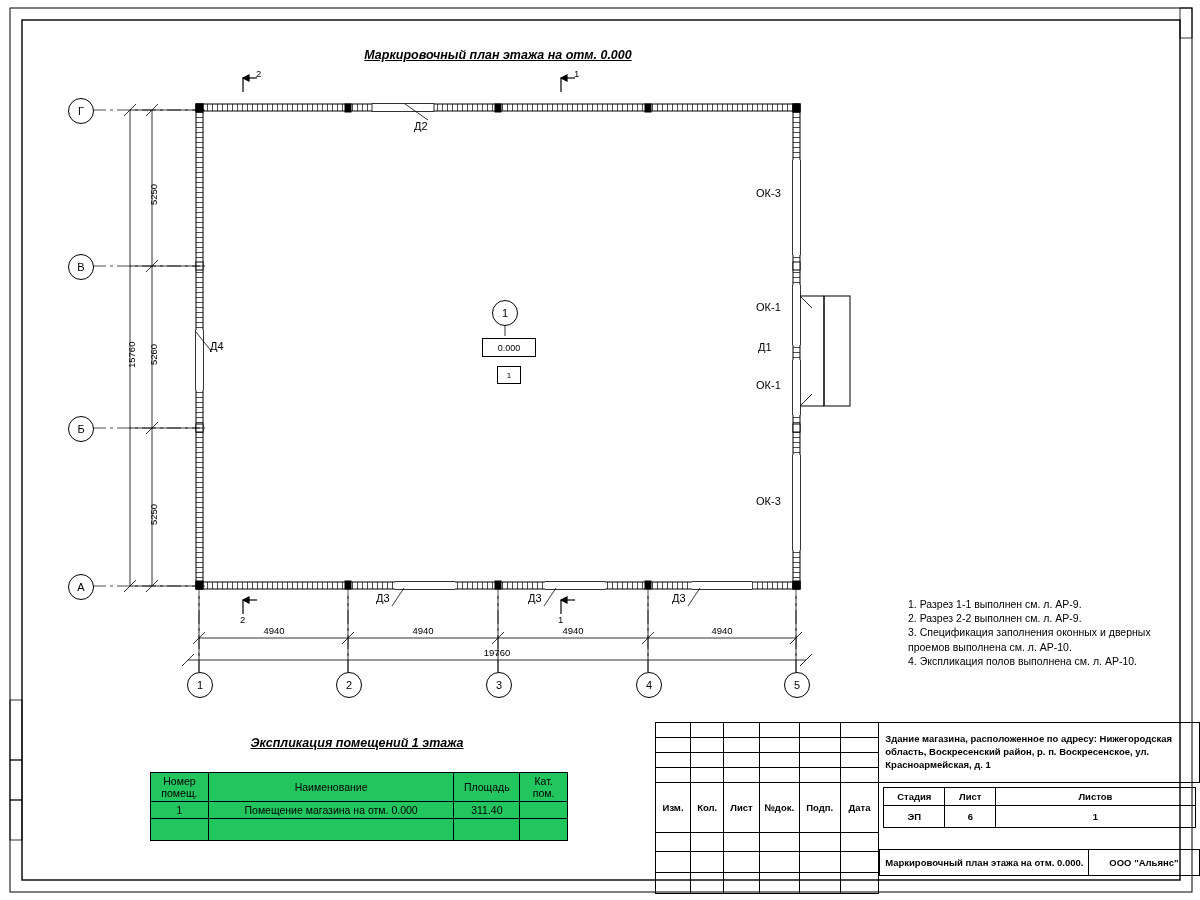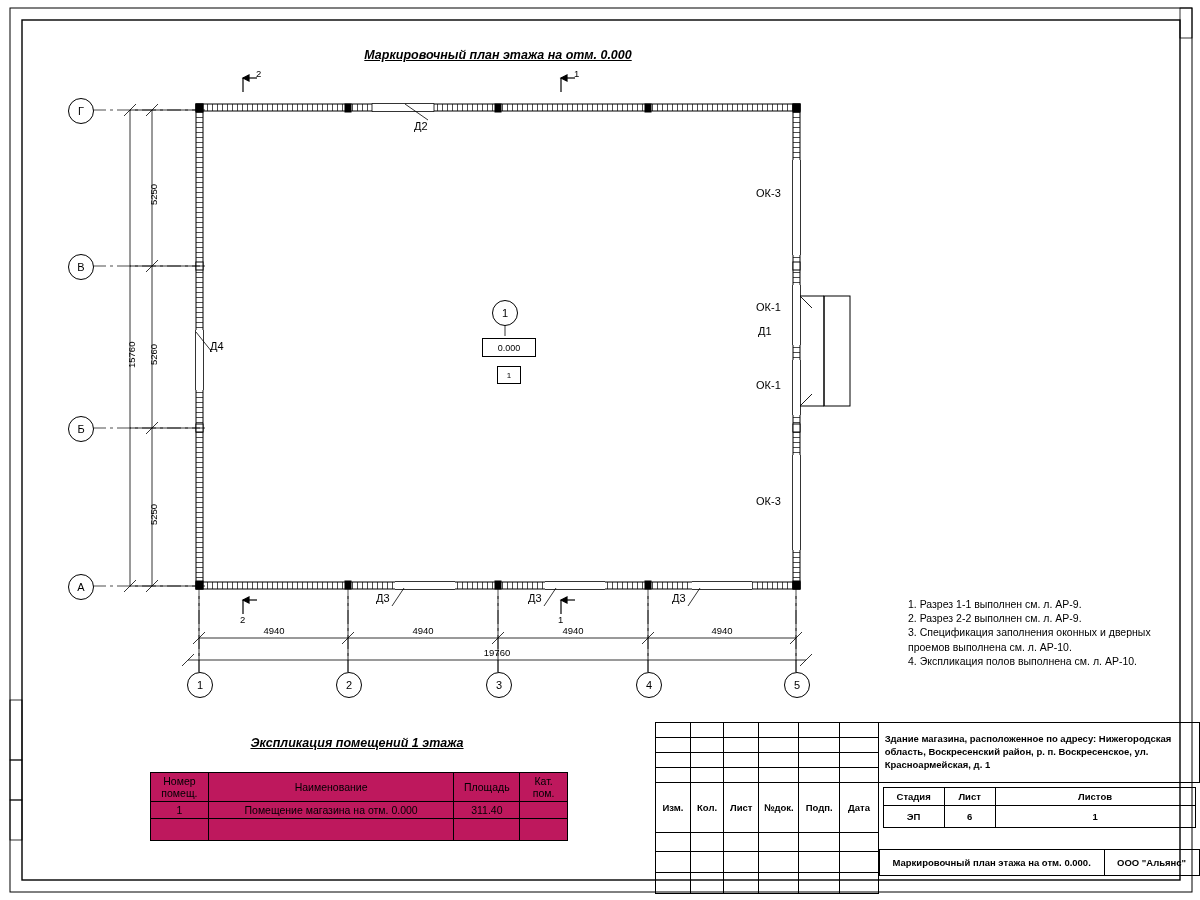--- a/index.html
+++ b/index.html
@@ -55,21 +55,21 @@
     position: absolute;
     font-size: 10.5px;
     line-height: 1.35;
     margin-left: 33px;
   }
   
   table.grid {
     position: absolute;
     border-collapse: collapse;
     font-size: 10.5px;
-    background: #be185d;
+    background: #22c55e;
   }
   table.grid td, table.grid th {
     border: 1px solid #000;
     padding: 2px 3px;
     font-weight: normal;
     text-align: center;
     vertical-align: middle;
   }
   .blankrow td { height: 17px; }
 
@@ -289,21 +289,21 @@
   <div class="t small cen" style="left:722px; top:625px;">4940</div>
   <div class="t small cen" style="left:497px; top:647px;">19760</div>
 
   <div class="t small" style="left:256px; top:68px;">2</div>
   <div class="t small" style="left:574px; top:68px;">1</div>
   <div class="t small" style="left:240px; top:614px;">2</div>
   <div class="t small" style="left:558px; top:614px;">1</div>
 
   <div class="t" style="left:414px; top:120px;">Д2</div>
   <div class="t" style="left:210px; top:340px;">Д4</div>
-  <div class="t" style="left:758px; top:325px;">Д1</div>
+  <div class="t" style="left:758px; top:341px;">Д1</div>
   <div class="t" style="left:376px; top:592px;">Д3</div>
   <div class="t" style="left:528px; top:592px;">Д3</div>
   <div class="t" style="left:672px; top:592px;">Д3</div>
 
   <div class="t" style="left:756px; top:187px;">ОК-3</div>
   <div class="t" style="left:756px; top:301px;">ОК-1</div>
   <div class="t" style="left:756px; top:379px;">ОК-1</div>
   <div class="t" style="left:756px; top:495px;">ОК-3</div>
 
   <div class="circlelbl" style="left:492px; top:300px;">1</div>
@@ -411,21 +411,21 @@
           <td style="height:16px;"></td>
           <td></td>
           <td></td>
           <td></td>
           <td></td>
           <td></td>
       <td rowspan="3" style="padding:0; border:none;">
         <table class="stamp" style="position:relative; left:0; top:0; width:100%; height:100%; border-collapse:collapse;">
           <tbody>
                 <tr>
-            <td style="width:200px; padding:6px 12px; line-height:1.4;">Маркировочный план этажа на отм. 0.000.</td>
+            <td style="width:200px; padding:6px 4px; line-height:1.4;">Маркировочный план этажа на отм. 0.000.</td>
             <td style="padding:6px 4px;">ООО "Альянс"</td>
           </tr>
         </tbody>
             </table>
       </td>
     </tr>
     <tr>
           <td style="height:18px;"></td>
           <td></td>
           <td></td>

